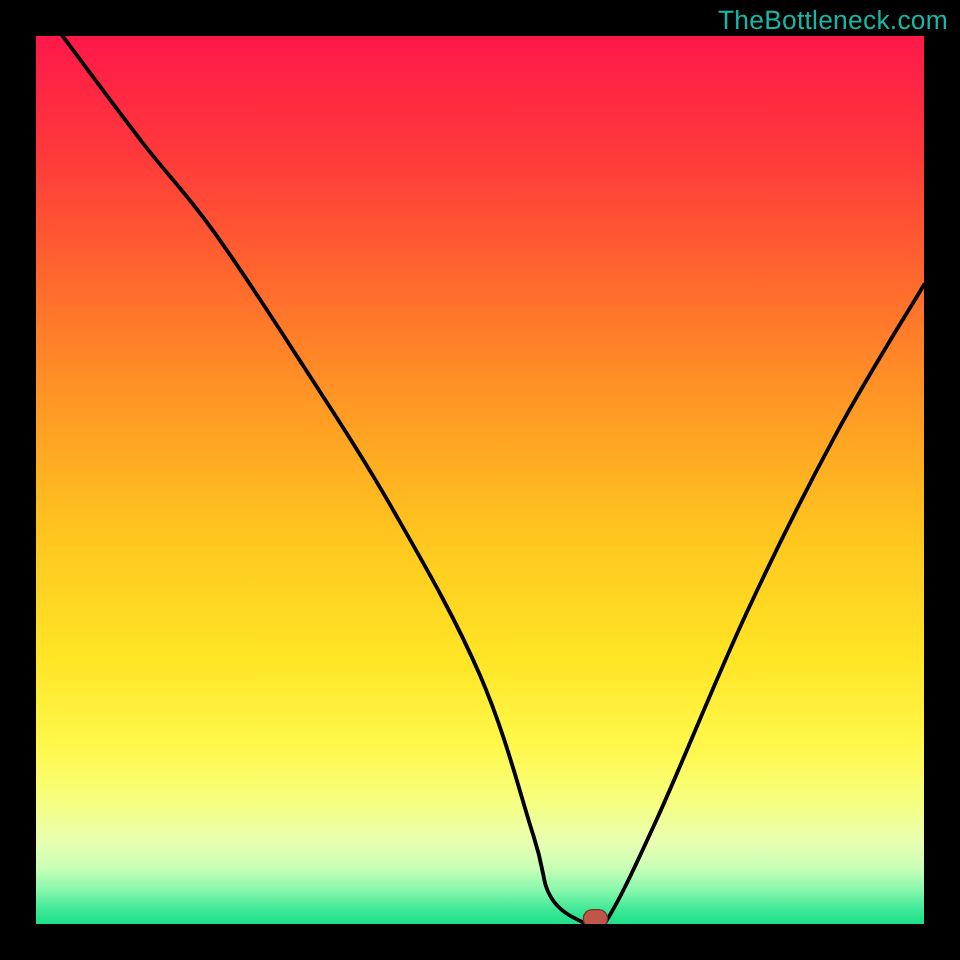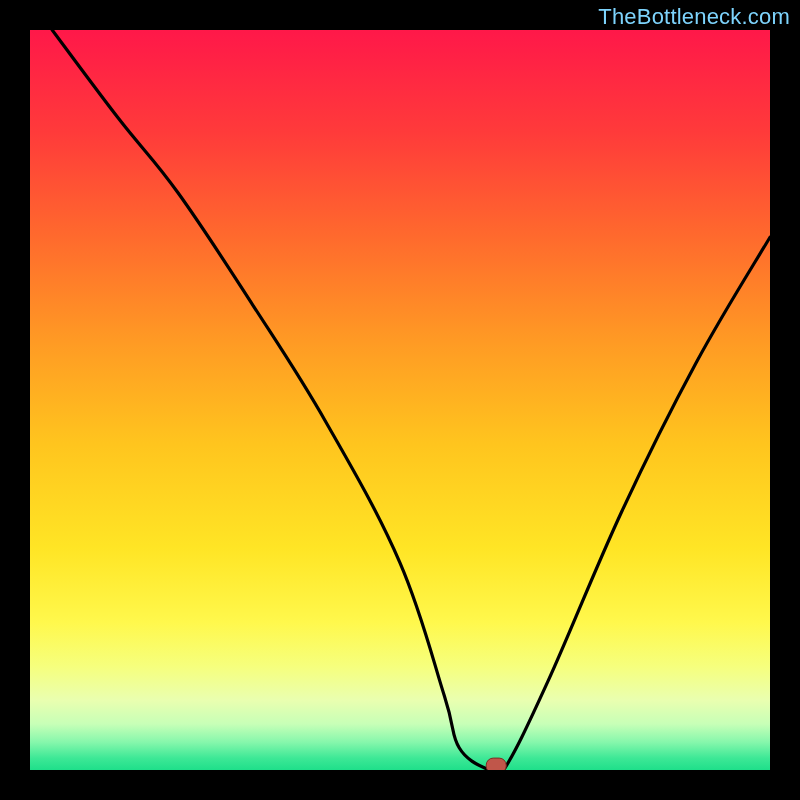--- a/index.html
+++ b/index.html
@@ -16,21 +16,21 @@
     left: 0;
     top: 0;
     width: 800px;
     height: 800px;
     background: #000;
   }
   .watermark {
     position: absolute;
     top: 4px;
     right: 10px;
-    color: #7dd3fc;
+    color: #14b8a6;
     font-size: 22px;
     font-weight: 500;
     letter-spacing: 0.2px;
     pointer-events: none;
   }
   svg {
     position: absolute;
     left: 0;
     top: 0;
   }

